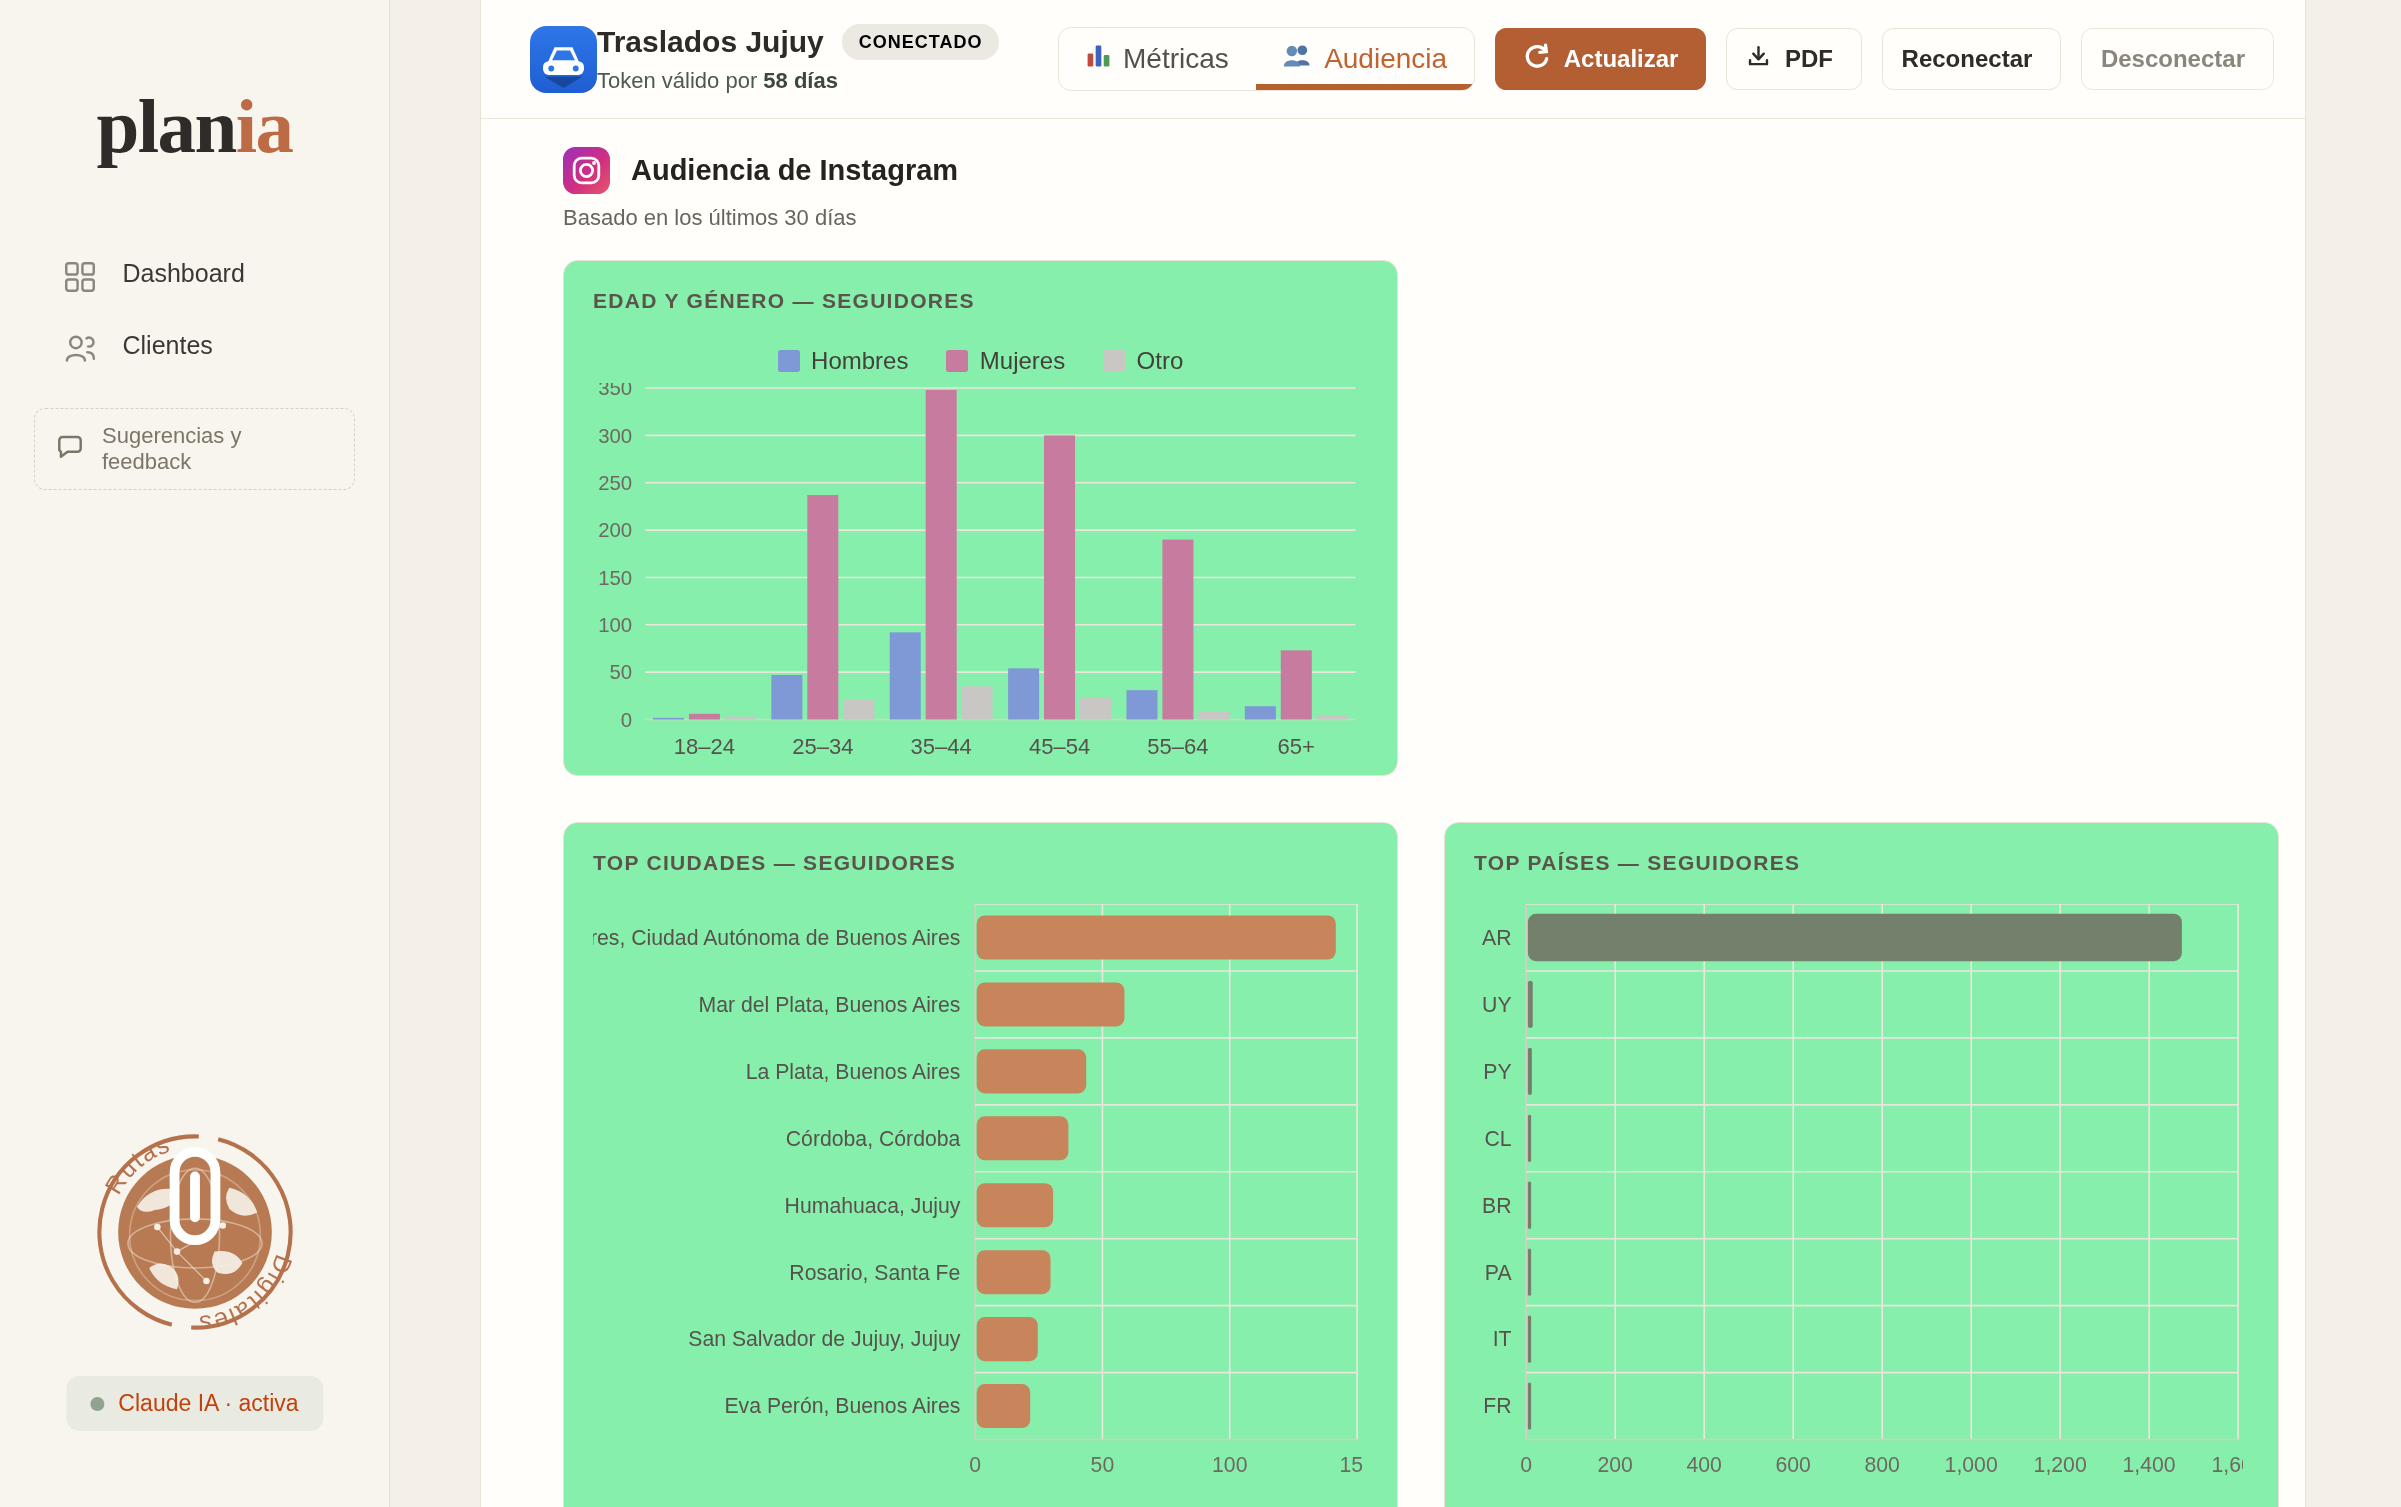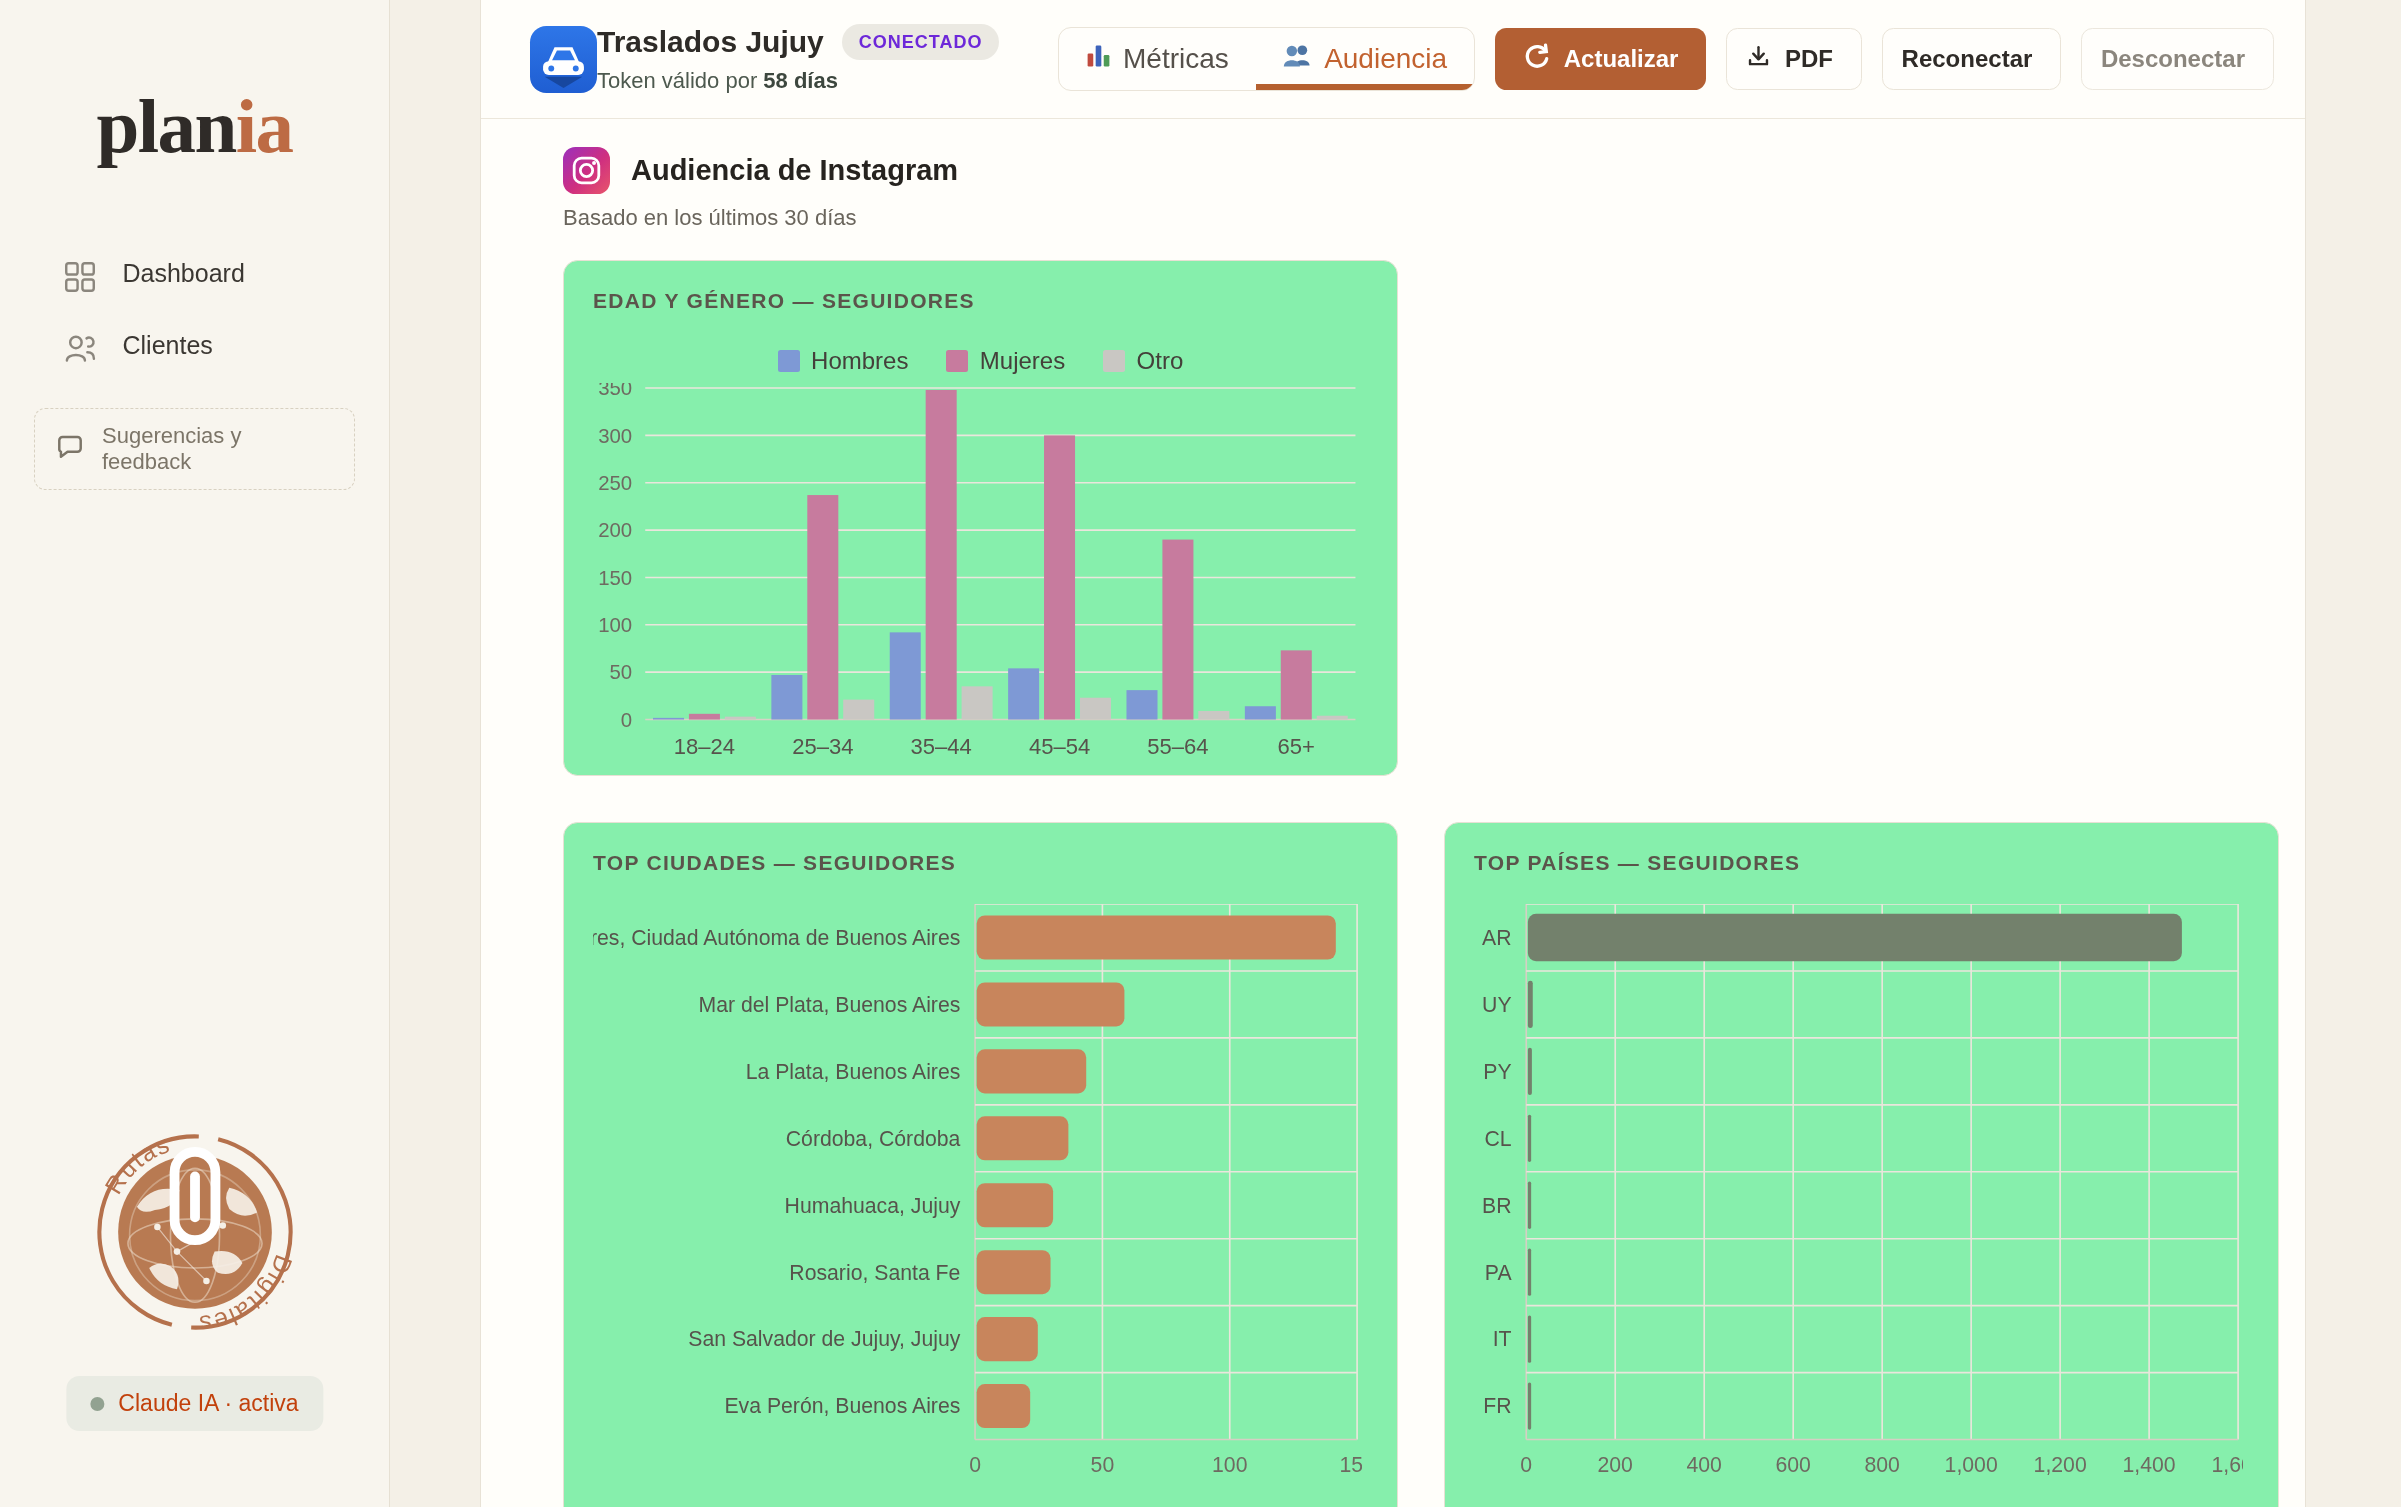--- a/index.html
+++ b/index.html
@@ -39,21 +39,21 @@
   .main { position:absolute; left:480px; right:95px; top:0; bottom:0;
           background:#fffefa; border-left:1.6px solid #e8e2d6; border-right:1.6px solid #e8e2d6; }
   .header { height:119px; border-bottom:1.6px solid #ece7db;
             display:flex; align-items:center; padding:0 31px 0 49px; }
   .brand-icon { width:67px; height:67px; border-radius:16.3px; flex:0 0 67px;
                 background:linear-gradient(180deg,#2e76e8,#1f5ed2);
                 display:flex; align-items:center; justify-content:center; }
   .brand-text { }
   .brand-row { display:flex; align-items:center; gap:18px; }
   .brand-title { font-size:30px; font-weight:700; color:#2e2b27; }
-  .status-badge { background:#ebe9e2; color:#6d28d9; border-radius:816px;
+  .status-badge { background:#ebe9e2; color:#000000; border-radius:816px;
                   padding:7.4px 17px; font-size:18px; font-weight:700; letter-spacing:1px; }
   .token-line { margin-top:7.4px; font-size:22px; color:#4d594e; }
   .token-line b { font-weight:700; color:#3d473e; }
   .header-actions { margin-left:auto; display:flex; align-items:center; gap:19.6px; }
   .tab-group { display:flex; height:64px; background:#fffefb; border:1.6px solid #eae4d8;
                border-radius:13px; overflow:hidden; }
   .tab { display:flex; align-items:center; gap:12.3px; padding:0 27px;
          font-size:28px; font-weight:400; color:#55504a; cursor:pointer; position:relative; }
   .tab.active { color:#c2622f; }
   .tab.active::after { content:""; position:absolute; left:0; right:0; bottom:0;

